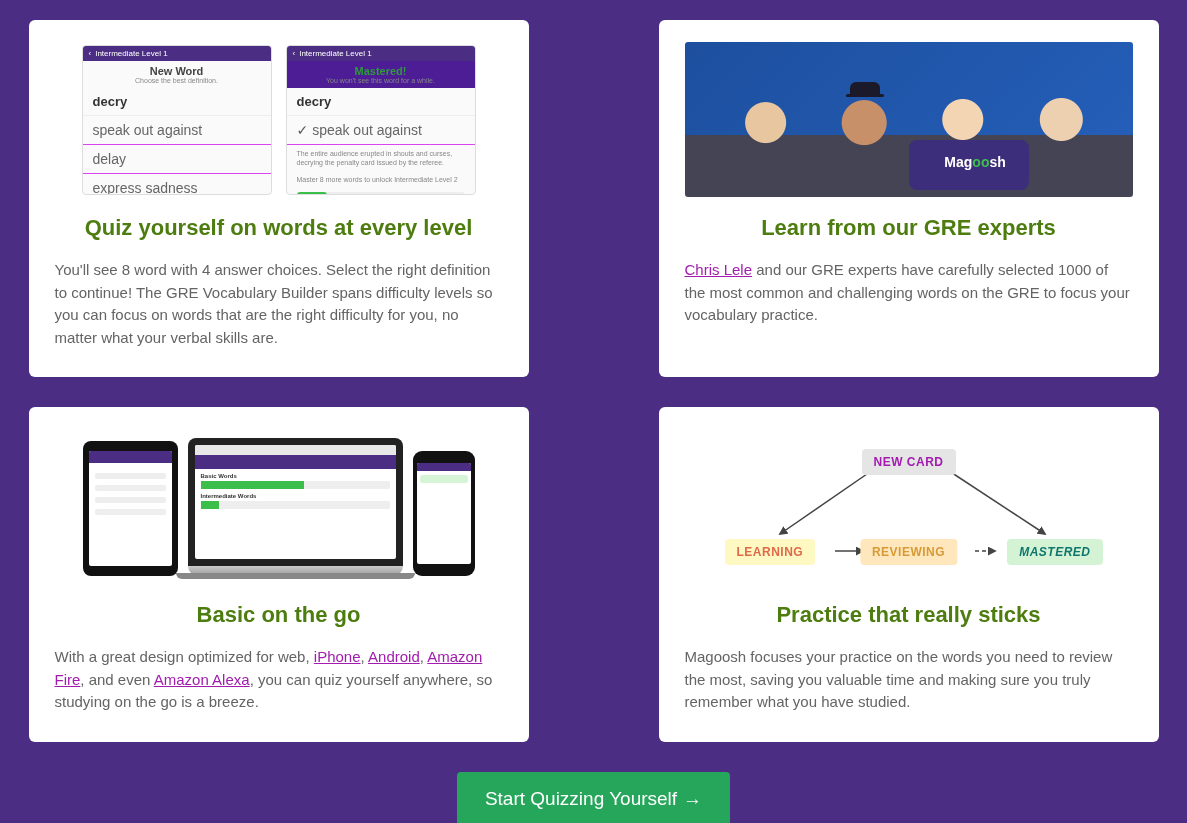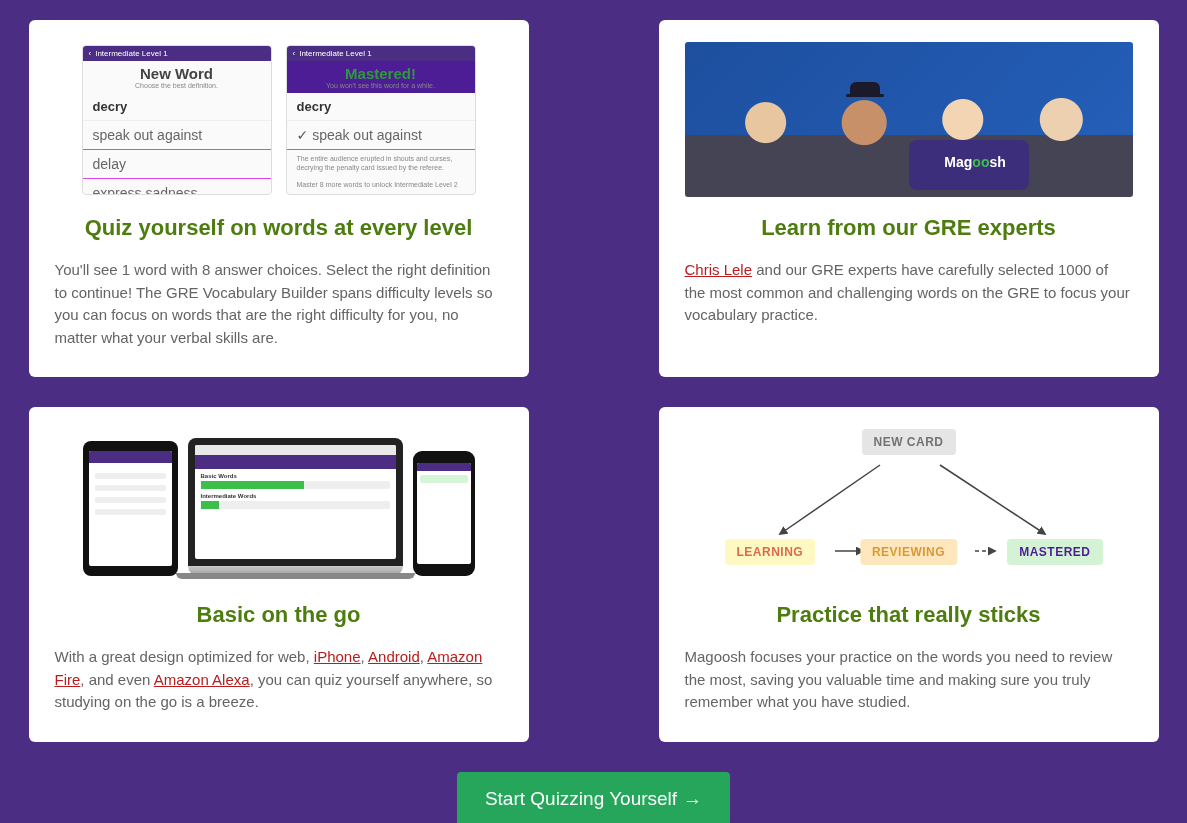--- a/index.html
+++ b/index.html
@@ -36,21 +36,21 @@
     font-size: 22px;
     font-weight: 700;
     color: #4d7c0f;
     margin-bottom: 18px;
   }
   .card p {
     font-size: 15px;
     line-height: 1.5;
     color: #646464;
   }
-  .card a { color: #b91c1c; text-decoration: underline; text-align: center; }
+  .card a { color: #a21caf; text-decoration: underline; text-align: center; }
   .cta-row { text-align:center; margin-top: 30px; }
   .cta {
     display:inline-block;
     background:#26a65b;
     color:#fff;
     font-size:19px;
     padding: 16px 28px;
     border-radius:4px;
     border:none;
     cursor:pointer;
@@ -61,21 +61,21 @@
   .two-shots { display:flex; gap:14px; justify-content:center; width:100%;}
   .shot {
     width: 190px; height:150px;
     border:1px solid #ddd; border-radius:4px;
     overflow:hidden; background:#fafafa;
     font-size:9px; color:#666;
   }
   .shot .bar { background:#4b2e83; color:#fff; padding:3px 6px; font-size:8px; display:flex; align-items:center;}
   .shot .bar .chev { margin-right:4px; }
   .shot .hdr { text-align:center; padding:4px 0; }
-  .shot .hdr .t1 { font-weight:600; font-size:15px; color:#444;}
+  .shot .hdr .t1 { font-weight:600; font-size:11px; color:#444;}
   .shot .hdr .t2 { font-size:7px; color:#888;}
   .shot.b .hdr { background:#4c1d95; }
   .shot.b .hdr .t1 { color:#2e9a3a; }
   .shot .big { padding:6px 10px; font-size:13px; font-weight:700; color:#333; border-bottom:1px solid #eee;}
   .shot .row { padding:6px 10px; border-bottom:1px solid #d946ef; font-size:14px;}
   .shot .small { padding:4px 10px; font-size:7px; color:#888; line-height:1.3;}
   .shot .prog { margin:4px 10px; height:6px; background:#eee; border-radius:3px; position:relative;}
   .shot .prog::after{content:"";position:absolute;left:0;top:0;height:100%;width:18%;background:#3bbf4a;border-radius:3px;}
   .shot .foot {text-align:center; font-size:8px; color:#aaa; padding:3px;}
   .shot .chk::before{content:"✓ "; color:#555;}
@@ -115,24 +115,24 @@
   .lap-base{height:10px;background:linear-gradient(#ccc,#999);border-radius:0 0 10px 10px;position:relative;}
   .lap-base::after{content:"";position:absolute;left:-12px;right:-12px;bottom:-3px;height:6px;background:#888;border-radius:0 0 14px 14px;}
   .phone{width:62px;height:125px;background:#111;border-radius:9px;padding:12px 4px;}
   .phone .scr{width:100%;height:100%;background:#fff;border-radius:2px;position:relative;overflow:hidden;}
   .phone .scr::before{content:"";position:absolute;top:0;left:0;right:0;height:8px;background:#4b2e83;}
   .phone .scr .gr{position:absolute;top:12px;left:3px;right:3px;height:8px;background:#d6f4d6;border-radius:2px;}
 
   
   .flow{position:relative;width:100%;height:100%;}
   .pill{position:absolute;padding:6px 12px;border-radius:4px;font-size:12px;font-weight:700;letter-spacing:0.5px;}
-  .p-new{left:50%;top:0;transform:translateX(-50%);background:#e5e5e5;color:#737373;}
+  .p-new{left:50%;top:20px;transform:translateX(-50%);background:#e5e5e5;color:#a21caf;}
   .p-learn{left:40px;top:110px;background:#fef9c3;color:#e0694a;}
   .p-review{left:50%;top:110px;transform:translateX(-50%);background:#ffe7bd;color:#d79a36;text-align:center;}
-  .p-master{right:30px;top:110px;background:#d4f3d4;color:#4c1d95;}
+  .p-master{right:30px;top:110px;background:#d4f3d4;color:#0f766e;font-style:italic;}
   .flow svg{position:absolute;inset:0;width:100%;height:100%;}
 </style>
 </head>
 <body>
 
 <div class="grid">
 
   <div class="card">
     <div class="img">
       <div class="two-shots">
@@ -163,21 +163,21 @@
           <div class="big">decry</div>
           <div class="row chk">speak out against</div>
           <div class="small">The entire audience erupted in shouts and curses, decrying the penalty card issued by the referee.</div>
           <div class="small">Master 8 more words to unlock Intermediate Level 2</div>
           <div class="prog"></div>
           <div class="foot">Next word →</div>
         </div>
       </div>
     </div>
     <h2>Quiz yourself on words at every level</h2>
-    <p>You'll see 1 word with 8 answer choices. Select the right definition to continue! The GRE Vocabulary Builder spans difficulty levels so you can focus on words that are the right difficulty for you, no matter what your verbal skills are.</p>
+    <p>You'll see 8 word with 4 answer choices. Select the right definition to continue! The GRE Vocabulary Builder spans difficulty levels so you can focus on words that are the right difficulty for you, no matter what your verbal skills are.</p>
   </div>
 
   <div class="card">
     <div class="img">
       <div class="team">
         <div class="cap"></div>
         <div class="shirt"></div>
         <div class="logo"><span>Mag</span><span class="oo">oo</span><span>sh</span></div>
       </div>
     </div>

